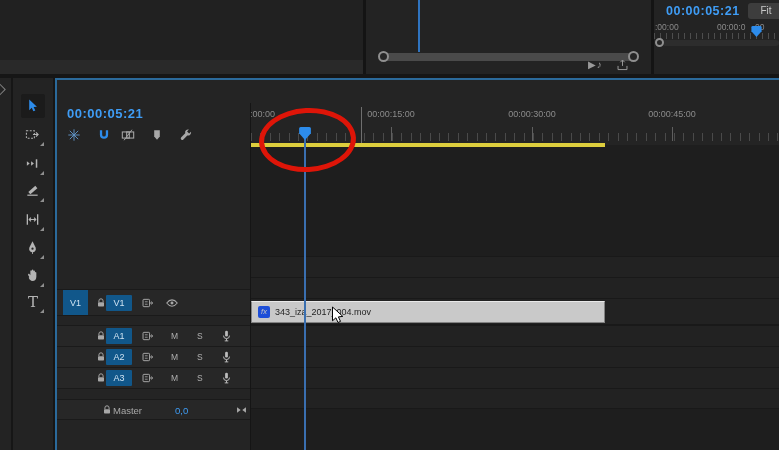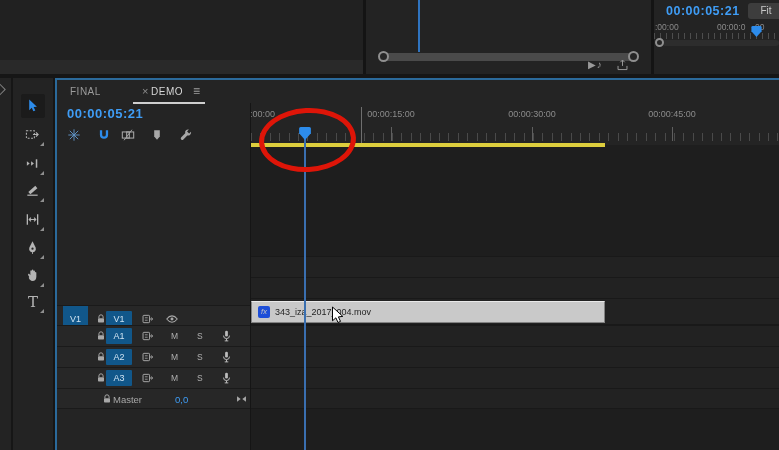--- a/index.html
+++ b/index.html
@@ -243,27 +243,20 @@
     <div class="tool" style="top:212px">
         <span class="type-glyph">T</span>
         <span class="sub"></span>
       </div>
   </div>
 
   <div class="abs timeline">
     <div class="abs tl-btop"></div>
     <div class="abs tl-bleft"></div>
 
-    <div class="abs tabbar">
-      <span class="abs tab-label tab-inactive" style="left:15px">FINAL</span>
-      <span class="abs tab-close" style="left:87px">×</span>
-      <span class="abs tab-label tab-active" style="left:96px">DEMO</span>
-      <span class="abs tab-menu" style="left:138px">≡</span>
-      <div class="abs tab-underline"></div>
-    </div>
 
     <div class="abs tl-timecode">00:00:05:21</div>
 
     <div class="tl-toolbar">
       <span class="abs icon tbi" style="left:12px;color:#5f92c4"><svg>
             <use href="#s-nest"></use>
           </svg></span>
       <span class="abs icon tbi" style="left:42px;color:#2d8ceb"><svg>
             <use href="#s-magnet"></use>
           </svg></span>
@@ -271,21 +264,21 @@
             <use href="#s-linked"></use>
           </svg></span>
       <span class="abs icon tbi" style="left:95px"><svg>
             <use href="#s-marker"></use>
           </svg></span>
       <span class="abs icon tbi" style="left:124px"><svg>
             <use href="#s-wrench"></use>
           </svg></span>
     </div>
 
-    <div class="hdr-row" style="top:228px;height:25px">
+    <div class="hdr-row" style="top:212px;height:25px">
       <span class="src-box">V1</span>
       <span class="icon lock"><svg>
             <use href="#s-lock"></use>
           </svg></span>
       <span class="tgt-box">V1</span>
       <span class="icon sync"><svg>
             <use href="#s-sync"></use>
           </svg></span>
       <span class="icon eye"><svg>
             <use href="#s-eye"></use>
@@ -326,21 +319,21 @@
       <span class="tgt-box">A3</span>
       <span class="icon sync"><svg>
             <use href="#s-sync"></use>
           </svg></span>
       <span class="ms" style="left:114px">M</span>
       <span class="ms" style="left:140px">S</span>
       <span class="icon mic"><svg>
             <use href="#s-mic"></use>
           </svg></span>
     </div>
-    <div class="hdr-row" style="top:311px;height:19px">
+    <div class="hdr-row" style="top:322px;height:19px">
       <span class="icon lock" style="left:44px"><svg>
             <use href="#s-lock"></use>
           </svg></span>
       <span class="master-lbl">Master</span>
       <span class="master-vol">0,0</span>
       <span class="icon bowtie"><svg>
             <use href="#s-bowtie"></use>
           </svg></span>
     </div>
 

